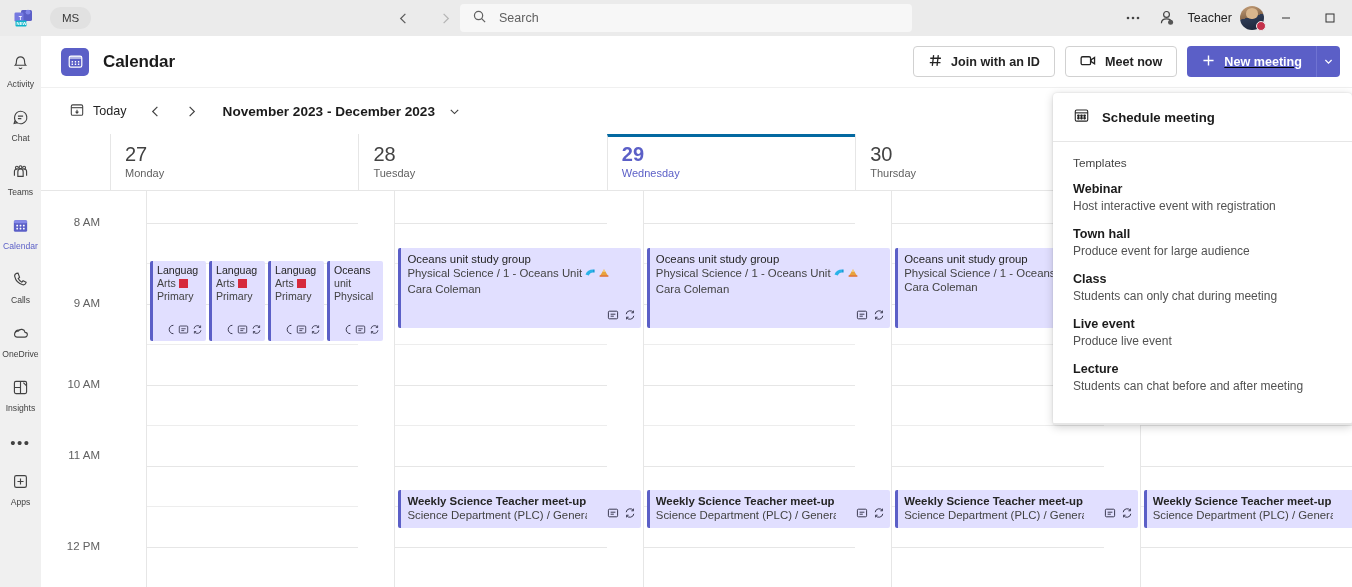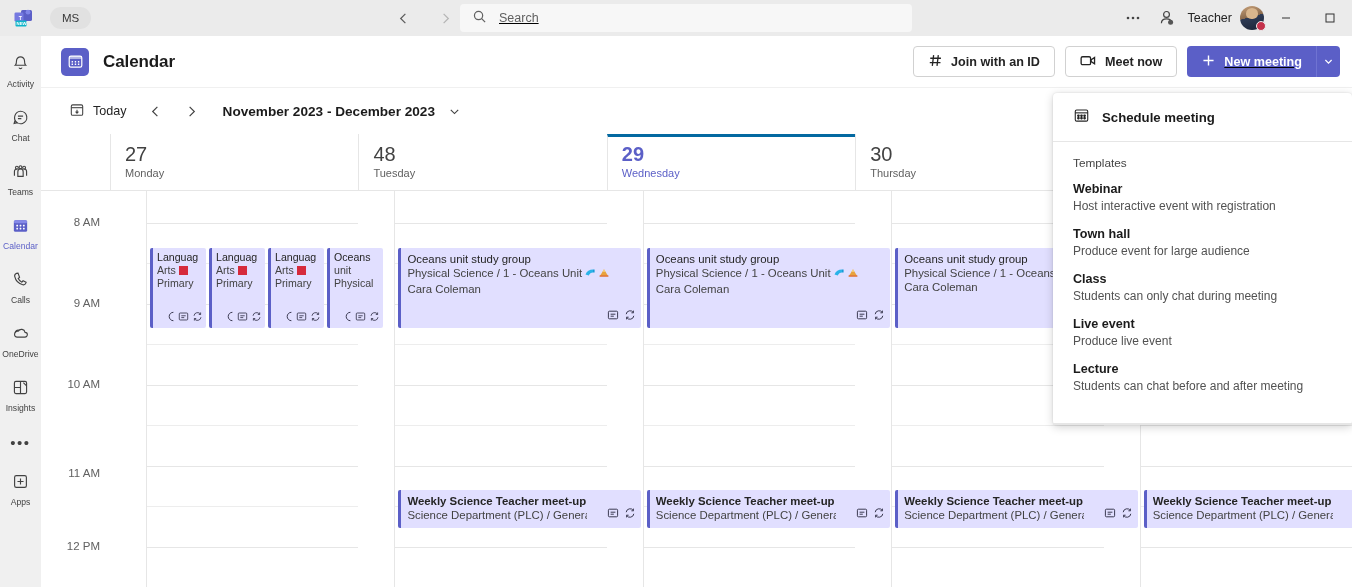--- a/index.html
+++ b/index.html
@@ -20,21 +20,21 @@
     margin-left: 14px; height: 22px; padding: 0 12px; border-radius: 11px;
     background: #e1e1e1; color: #383838; font-size: 11.5px;
     display: flex; align-items: center;
   }
   .tb-nav { position: absolute; left: 390px; display: flex; gap: 16px; align-items: center; }
   .navbtn { width: 26px; height: 26px; display: flex; align-items: center; justify-content: center; color: #5b5b5b; }
   .navbtn.dim { color: #b4b4b4; }
   .searchbox {
     position: absolute; left: 460px; top: 4px; width: 452px; height: 28px;
     background: #f7f7f7; border-radius: 4px; display: flex; align-items: center;
-    padding-left: 12px; gap: 12px; text-decoration: underline;
+    padding-left: 12px; gap: 12px;
   }
   .search-ph { font-size: 12.5px; color: #616161; }
   .tb-right { position: absolute; right: 0; top: 0; height: 36px; display: flex; align-items: center; }
   .tb-ic { width: 34px; height: 36px; display: flex; align-items: center; justify-content: center; color: #444; }
   .tenant { font-size: 12.5px; color: #242424; margin: 0 8px 0 4px; }
   .avatar {
     width: 24px; height: 24px; border-radius: 50%; position: relative;
     background: linear-gradient(165deg,#c9a27a 0%,#8a6a4d 45%,#2e3b55 46%,#1b2436 100%);
     overflow: visible;
   }
@@ -126,21 +126,21 @@
   
   .ev {
     position: absolute; background: #e1dfff; border-left: 3px solid #5b5fc7;
     border-radius: 2px; overflow: hidden; padding: 4px 5px 2px 6px;
   }
   .ev .t1 { font-size: 11.4px; color: #252525; line-height: 14px; white-space: nowrap; overflow: hidden; }
   .ev .t2 { font-size: 11.4px; color: #424242; line-height: 14px; white-space: nowrap; overflow: hidden; }
   .ev .t3 { font-size: 11.4px; color: #424242; line-height: 14px; white-space: nowrap; overflow: hidden; }
   .ev-icons { position: absolute; right: 5px; bottom: 3px; display: flex; gap: 5px; align-items: center; color: #3b3a52; }
   .ev-narrow .t1, .ev-narrow .t2 { font-size: 10.6px; line-height: 13px; }
-  .ev-narrow { padding: 3px 2px 2px 4px; }
+  .ev-narrow { padding: 3px 2px 2px 4px; margin-top: 13px; }
   .ev-narrow .ev-icons { right: 3px; bottom: 2px; gap: 3px; }
   .redsq { display: inline-block; width: 9px; height: 9px; background: #d62a3c; vertical-align: -1px; margin-left: 3px; }
   .emo { display: inline-block; vertical-align: -2px; margin-left: 2px; }
   .ev-compact .t1 { font-weight: 600; }
 
   
   .dropdown {
     position: absolute; left: 1053px; top: 93px; width: 299px; height: 332px;
     background: #fff; box-shadow: 0 2px 10px rgba(0,0,0,.18), 0 0 2px rgba(0,0,0,.12);
     border-radius: 4px; z-index: 50; padding-top: 6px;
@@ -409,21 +409,21 @@
 
   <div class="grid-wrap">
 
     <div class="dayhead">
       <div class="gutter-head"></div>
       <div class="dcol-head">
         <div class="dnum">27</div>
         <div class="dname">Monday</div>
       </div>
       <div class="dcol-head">
-        <div class="dnum">48</div>
+        <div class="dnum">28</div>
         <div class="dname">Tuesday</div>
       </div>
       <div class="dcol-head today">
         <div class="dnum">29</div>
         <div class="dname">Wednesday</div>
       </div>
       <div class="dcol-head">
         <div class="dnum">30</div>
         <div class="dname">Thursday</div>
       </div>
@@ -432,21 +432,21 @@
         <div class="dname"></div>
       </div>
     </div>
 
     <div class="body-grid">
 
       <div class="gutter">
         <div class="hr-label" style="top:32px">8 AM</div>
         <div class="hr-label" style="top:113px">9 AM</div>
         <div class="hr-label" style="top:194px">10 AM</div>
-        <div class="hr-label" style="top:283px">11 AM</div>
+        <div class="hr-label" style="top:265px">11 AM</div>
         <div class="hr-label" style="top:356px">12 PM</div>
       </div>
 
       <div class="dcol">
         <div class="hline solid" style="top:32px"></div>
         <div class="hline" style="top:72px"></div>
         <div class="hline solid" style="top:113px"></div>
         <div class="hline" style="top:153px"></div>
         <div class="hline solid" style="top:194px"></div>
         <div class="hline" style="top:234px"></div>

